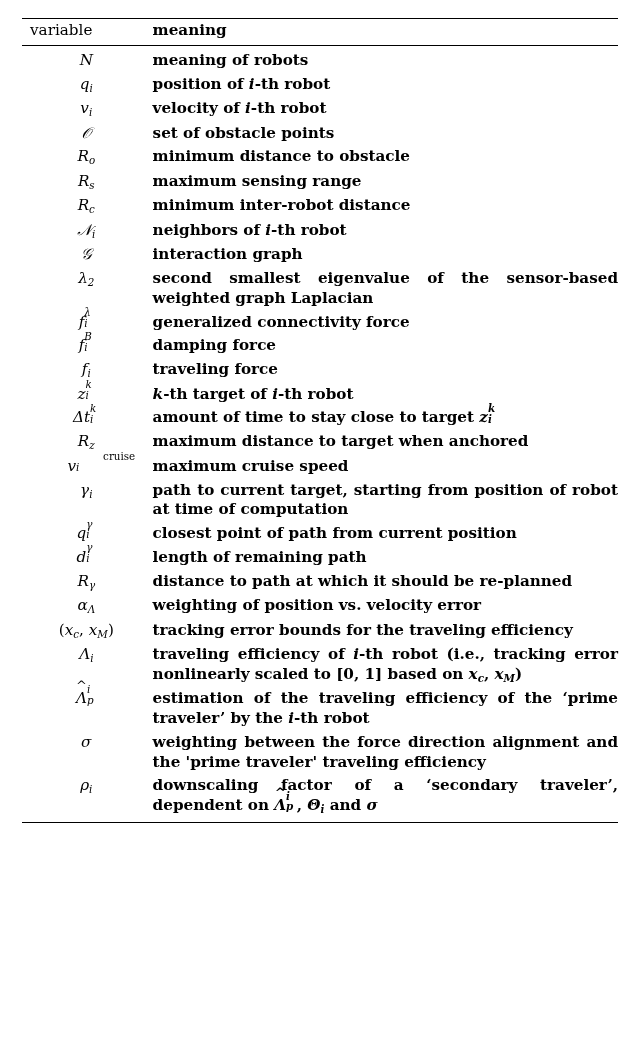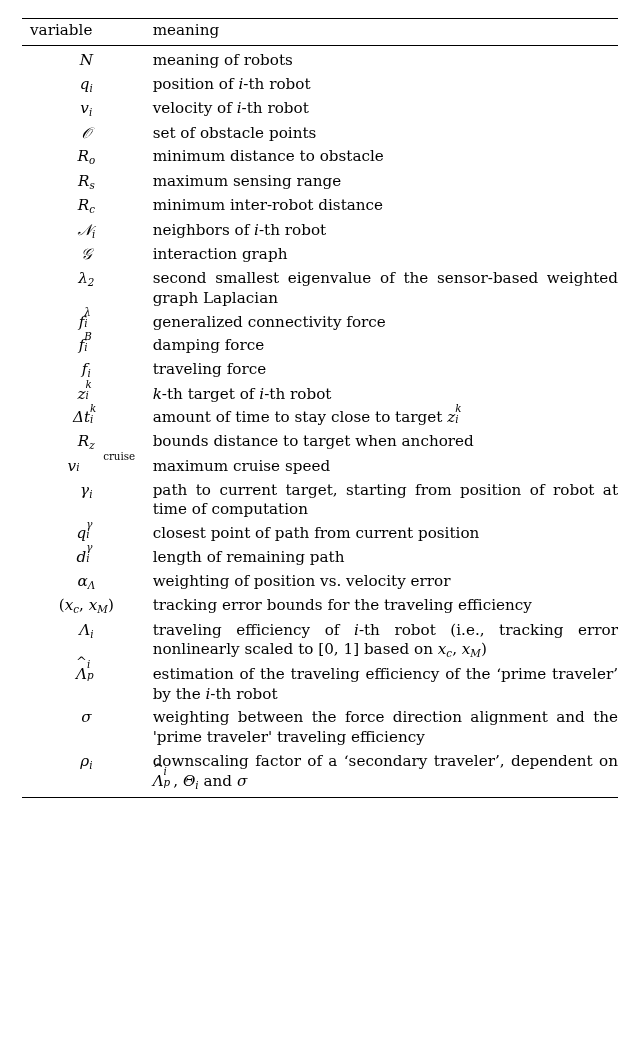--- a/index.html
+++ b/index.html
@@ -38,20 +38,21 @@
     padding-top: 2px !important;
     padding-bottom: 2px !important;
   }
   .col-mean {
     width: 474px;
     text-align: justify;
     text-justify: inter-word;
     padding-top: 2px !important;
     padding-bottom: 2px !important;
     padding-left: 2px !important;
+    font-weight: bold;
   }
   
   tr.head td {
     padding-bottom: 4px !important;
   }
   tr.head .col-var {
     text-align: left;
     padding-left: 8px !important;
   }
   .rule-top {
@@ -194,21 +195,21 @@
         <td class="col-mean"><i class="mv">k</i>-th target of <i class="mv">i</i>-th robot</td>
       </tr>
 
       <tr>
         <td class="col-var"><i class="mv">Δt</i><span class="ss-wrap"><span class="ss-sub">i</span><span class="ss-sup">k</span><span class="ss-pad">&nbsp;&nbsp;</span></span></td>
         <td class="col-mean">amount of time to stay close to target <i class="mv">z</i><span class="ss-wrap"><span class="ss-sub">i</span><span class="ss-sup">k</span><span class="ss-pad">&nbsp;&nbsp;</span></span></td>
       </tr>
 
       <tr>
         <td class="col-var"><i class="mv">R</i><sub>z</sub></td>
-        <td class="col-mean">bounds distance to target when anchored</td>
+        <td class="col-mean">maximum distance to target when anchored</td>
       </tr>
 
       <tr>
         <td class="col-var"><i class="mv">v</i><span class="ss-wrap"><span class="ss-sub">i</span><span class="ss-sup upr" style="font-style:normal;margin-left:27px;">cruise</span><span class="ss-pad">&nbsp;&nbsp;&nbsp;&nbsp;&nbsp;&nbsp;</span></span></td>
         <td class="col-mean">maximum cruise speed</td>
       </tr>
 
       <tr>
         <td class="col-var"><i class="mv">γ</i><sub>i</sub></td>
         <td class="col-mean">path to current target, starting from position of robot at time of computation</td>
@@ -217,20 +218,24 @@
       <tr>
         <td class="col-var"><i class="mv">q</i><span class="ss-wrap"><span class="ss-sub">i</span><span class="ss-sup">γ</span><span class="ss-pad">&nbsp;&nbsp;</span></span></td>
         <td class="col-mean">closest point of path from current position</td>
       </tr>
 
       <tr>
         <td class="col-var"><i class="mv">d</i><span class="ss-wrap"><span class="ss-sub">i</span><span class="ss-sup">γ</span><span class="ss-pad">&nbsp;&nbsp;</span></span></td>
         <td class="col-mean">length of remaining path</td>
       </tr>
 
+      <tr>
+        <td class="col-var"><i class="mv">R</i><sub>γ</sub></td>
+        <td class="col-mean">distance to path at which it should be re-planned</td>
+      </tr>
 
       <tr>
         <td class="col-var"><i class="mv">α</i><sub>Λ</sub></td>
         <td class="col-mean">weighting of position vs. velocity error</td>
       </tr>
 
 
       <tr>
         <td class="col-var">(<i class="mv">x</i><sub>c</sub>, <i class="mv">x</i><sub>M</sub>)</td>
         <td class="col-mean">tracking error bounds for the traveling efficiency</td>

